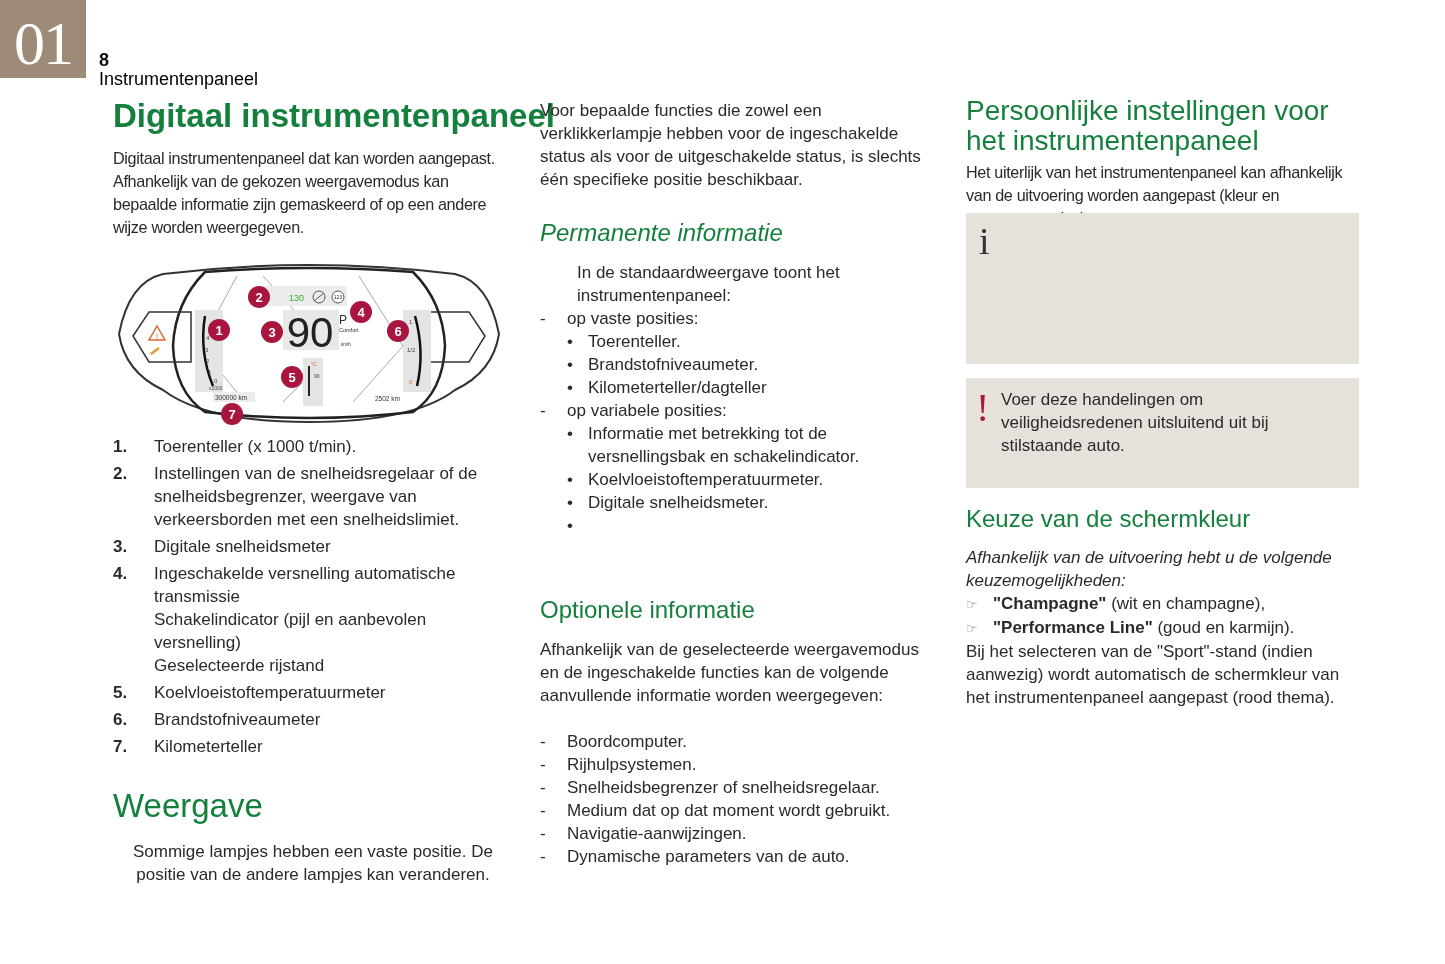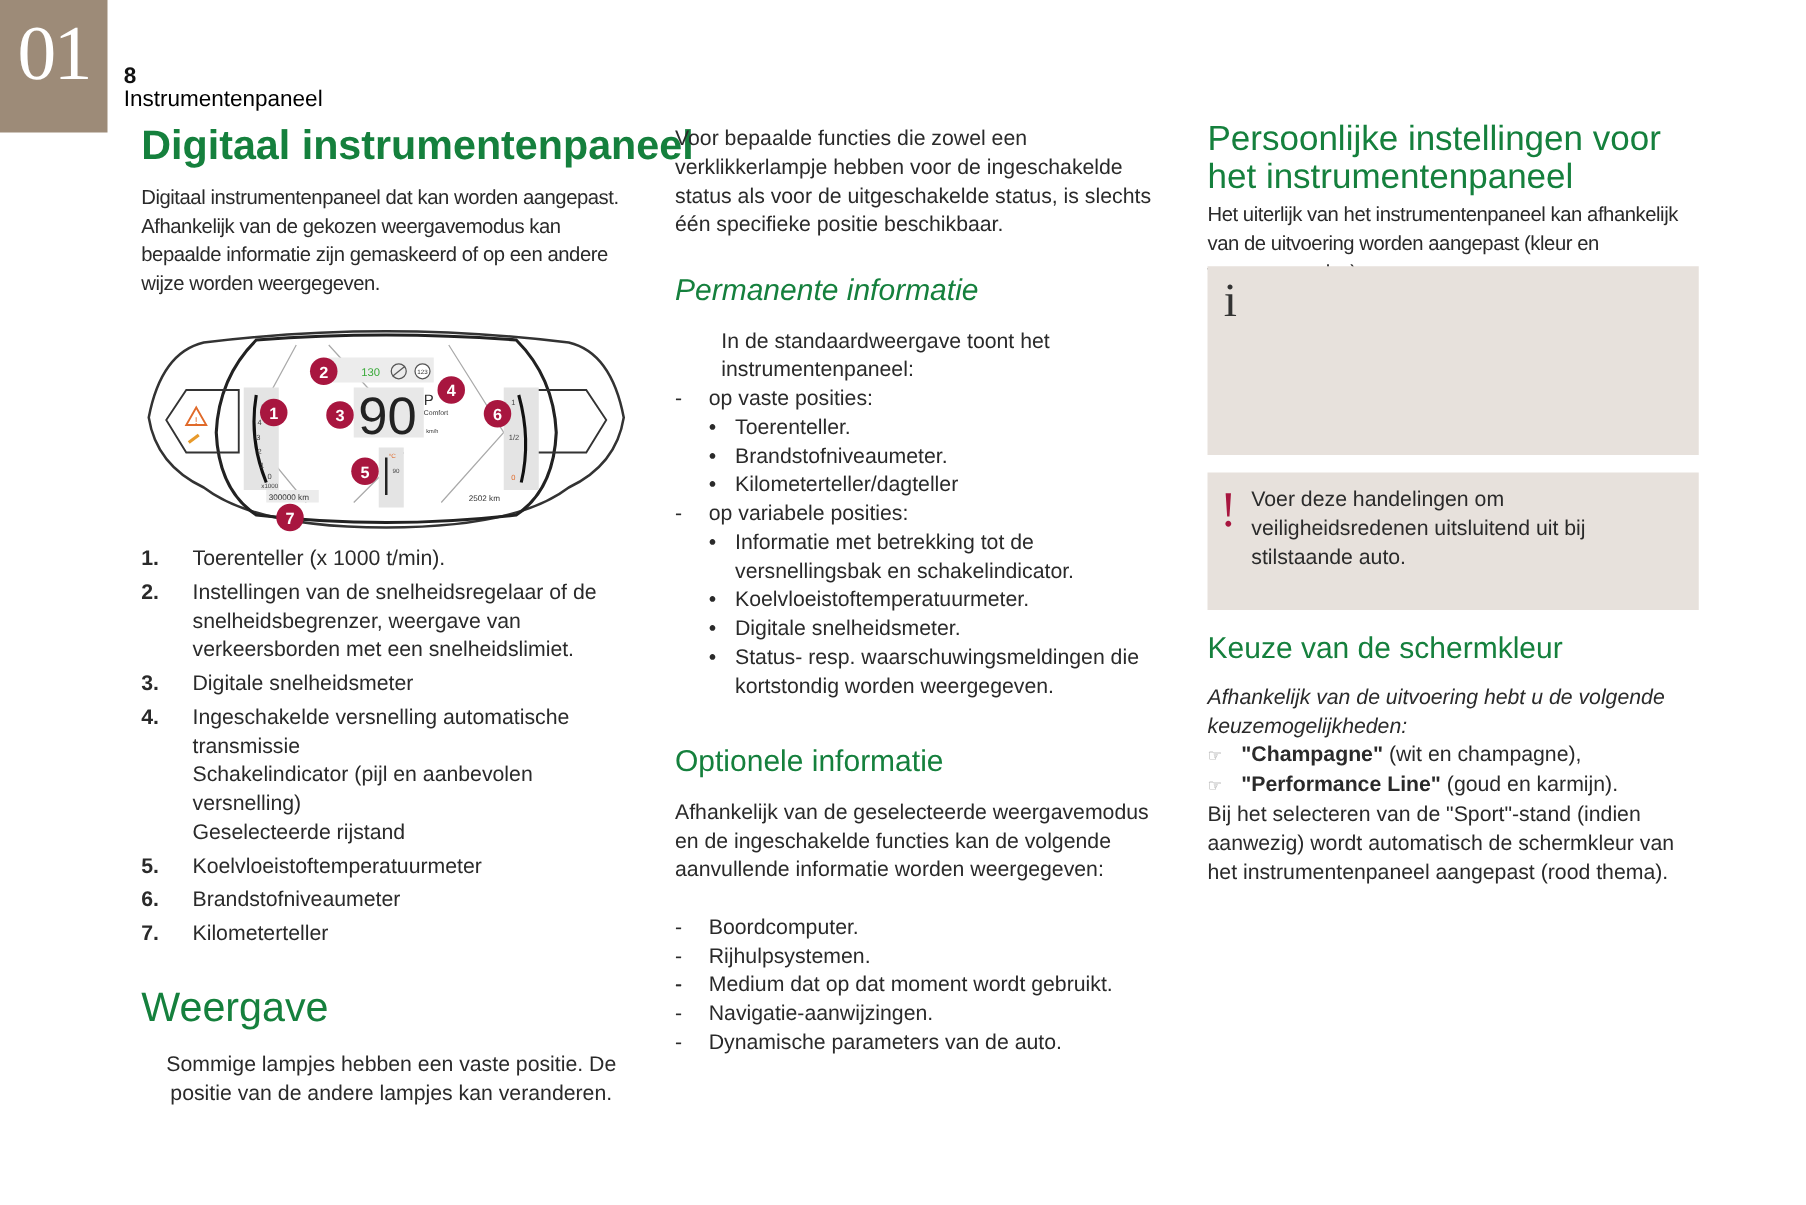--- a/index.html
+++ b/index.html
@@ -1,19 +1,19 @@
 <!DOCTYPE html>
 <html><head>
 <meta charset="utf-8">
 <style>
   * { margin:0; padding:0; box-sizing:border-box; }
   html, body { width:1445px; height:964px; background:#ffffff; overflow:hidden; }
   body { position:relative; font-family:"Liberation Sans", sans-serif; color:#222; }
 
-  .chapter-tab { position:absolute; left:0; top:0; width:86px; height:106px; background:#9d8b78; color:#fff;
+  .chapter-tab { position:absolute; left:0; top:0; width:86px; height:78px; background:#9d8b78; color:#fff;
     font-family:"Liberation Serif", serif; font-size:62px; line-height:86px; text-align:center; letter-spacing:-2px; font-weight:normal; }
   .page-number { position:absolute; left:99px; top:50px; font-size:18px; font-weight:bold; color:#111; }
   .running-head { position:absolute; left:99px; top:69px; font-size:18px; color:#000000; }
 
   .col { position:absolute; top:0; }
   .col1 { left:113px; width:400px; }
 
   h1 { font-weight:bold; font-size:33px; color:#15803d; line-height:36px; }
   h2 { font-weight:normal; font-size:24px; color:#15803d; line-height:28px; }
   p, li { font-size:17px; line-height:23px; color:#2a2a2a; }
@@ -146,31 +146,31 @@
       <li><span class="dot">•</span><span>Toerenteller.</span></li>
       <li><span class="dot">•</span><span>Brandstofniveaumeter.</span></li>
       <li><span class="dot">•</span><span>Kilometerteller/dagteller</span></li>
     </ul>
   </li>
   <li><span class="dash">-</span><span>op variabele posities:</span>
     <ul class="bullets">
       <li><span class="dot">•</span><span>Informatie met betrekking tot de versnellingsbak en schakelindicator.</span></li>
       <li><span class="dot">•</span><span>Koelvloeistoftemperatuurmeter.</span></li>
       <li><span class="dot">•</span><span>Digitale snelheidsmeter.</span></li>
-      <li><span class="dot">•</span><span>Status- resp. waarschuwingsmeldingen die kortstondig worden weergegeven.</span></li>
+      <li><span class="dot">•</span></li>
     </ul>
   </li>
 </ul>
 
 <h2 style="position:absolute; left:540px; top:596px;">Optionele informatie</h2>
 <p style="position:absolute; left:540px; top:638px; width:390px;">Afhankelijk van de geselecteerde weergavemodus en de ingeschakelde functies kan de volgende aanvullende informatie worden weergegeven:</p>
 <ul class="dashlist" style="position:absolute; left:540px; top:730px; width:395px;">
   <li><span class="dash">-</span><span>Boordcomputer.</span></li>
   <li><span class="dash">-</span><span>Rijhulpsystemen.</span></li>
-  <li><span class="dash">-</span></li>
+  <li><span class="dash">-</span><span>Snelheidsbegrenzer of snelheidsregelaar.</span></li>
   <li><span class="dash">-</span><span>Medium dat op dat moment wordt gebruikt.</span></li>
   <li><span class="dash">-</span><span>Navigatie-aanwijzingen.</span></li>
   <li><span class="dash">-</span><span>Dynamische parameters van de auto.</span></li>
 </ul>
 
 <h2 style="position:absolute; left:966px; top:96px; width:400px; font-size:28px; line-height:30px;">Persoonlijke instellingen voor het instrumentenpaneel</h2>
 <p class="cond" style="position:absolute; left:966px; top:161px; width:395px;">Het uiterlijk van het instrumentenpaneel kan afhankelijk van de uitvoering worden aangepast (kleur en weergavemodus).</p>
 
 <div class="box" style="left:966px; top:213px; width:393px; height:151px;">
   <span class="box-icon" style="top:6px; font-size:38px; color:#333;">i</span>

